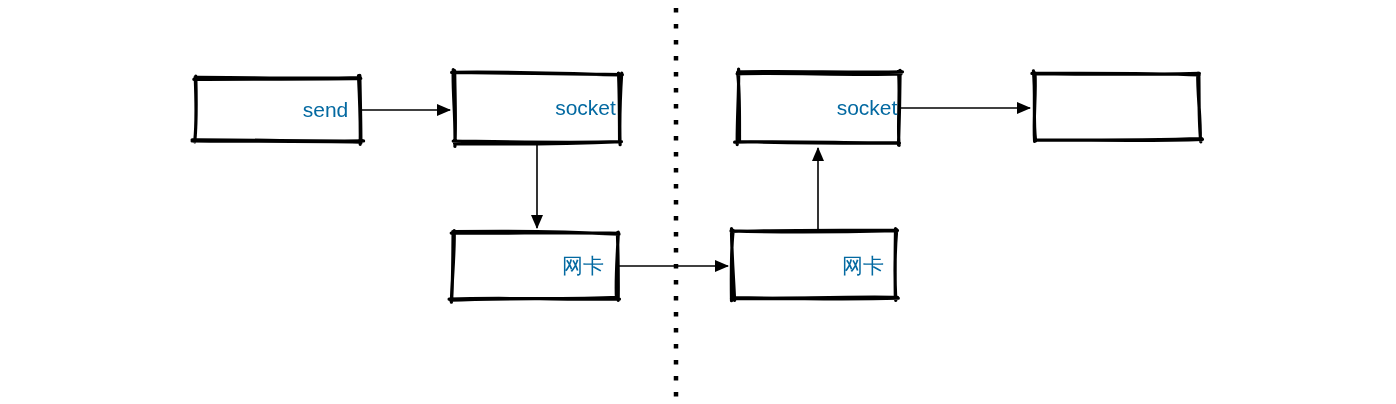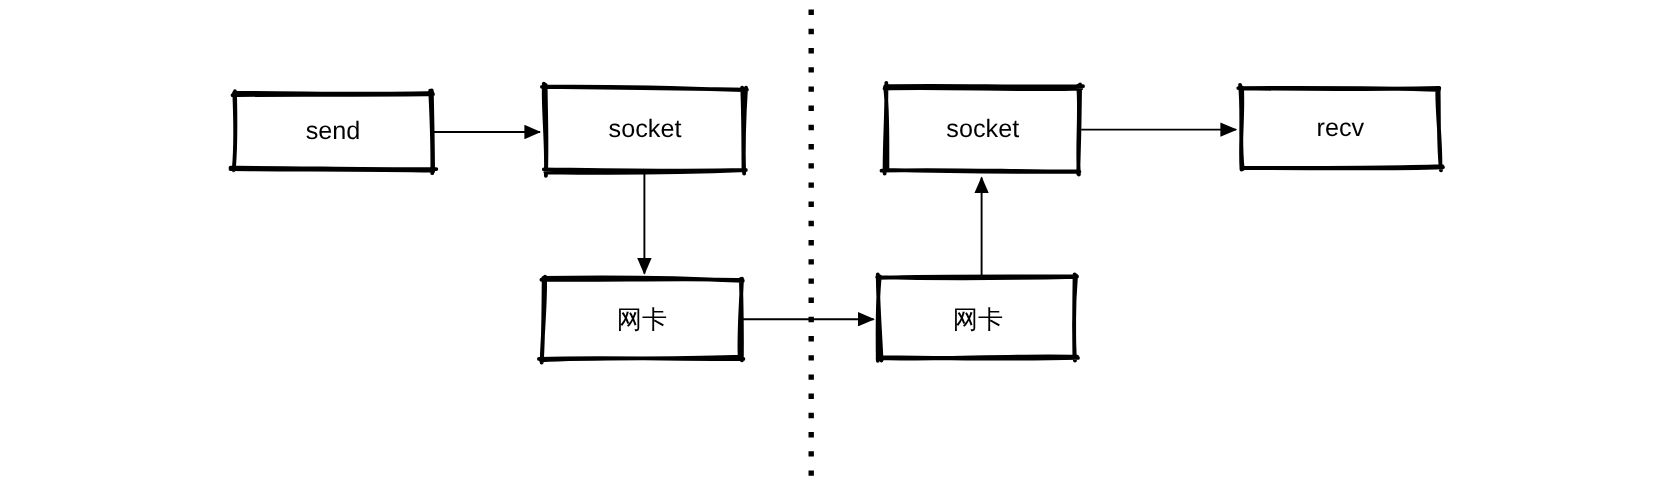--- a/index.html
+++ b/index.html
@@ -39,23 +39,24 @@
     stroke-width: 4.5;
     stroke-dasharray: 4.5 11.5;
     stroke-linecap: butt;
   }
   .node-label {
     position: absolute;
     display: flex;
     align-items: center;
     justify-content: center;
     font-size: 21px;
-    color: #000000;
+    color: #0369a1;
     user-select: none;
     pointer-events: none;
+    margin-left: 48px;
   }
 </style>
 </head>
 <body>
 
 <div class="canvas">
 
   <svg class="shapes" viewBox="0 0 1396 404" xmlns="http://www.w3.org/2000/svg">
     <defs>
       <marker id="arrowhead" viewBox="0 0 14 12" markerUnits="userSpaceOnUse" markerWidth="14" markerHeight="12" refX="13" refY="6" orient="auto">
@@ -89,15 +90,14 @@
     <line class="edge" x1="901" y1="108" x2="1030" y2="108" marker-end="url(#arrowhead)"></line>
 
     <line class="divider" x1="676" y1="8" x2="676" y2="397"></line>
   </svg>
 
   <div class="node-label" style="left:195px;  top:79px;  width:165px; height:62px;">send</div>
   <div class="node-label" style="left:455px;  top:74px;  width:165px; height:68px;">socket</div>
   <div class="node-label" style="left:453px;  top:233px; width:164px; height:66px;">网卡</div>
   <div class="node-label" style="left:733px;  top:232px; width:164px; height:67px;">网卡</div>
   <div class="node-label" style="left:738px;  top:73px;  width:162px; height:69px;">socket</div>
-  <div class="node-label" style="left:1035px; top:74px;  width:164px; height:66px;">recv</div>
 
 </div>
 
 </body></html>

